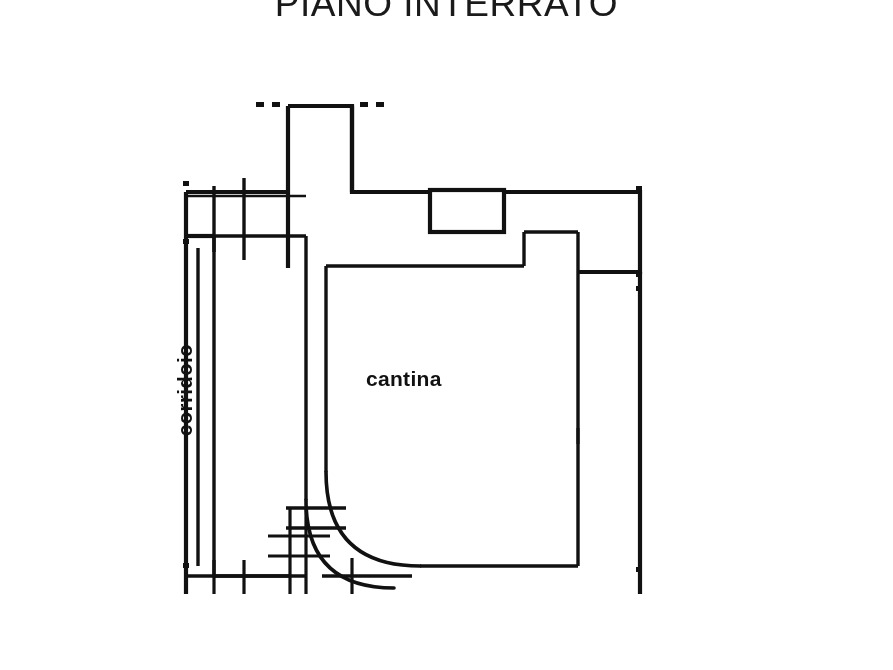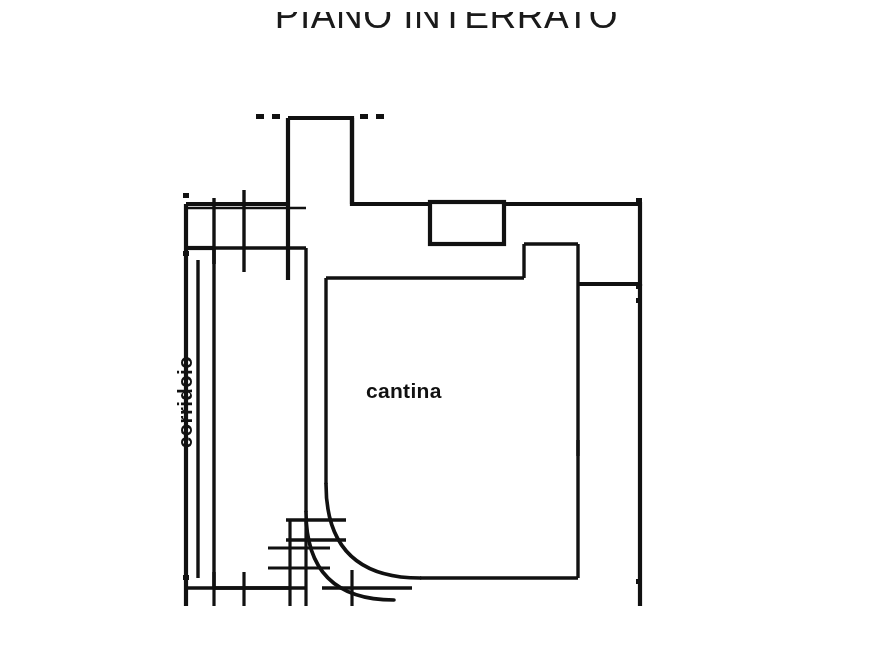--- a/index.html
+++ b/index.html
@@ -10,21 +10,20 @@
   }
   body {
     font-family: "Liberation Sans", sans-serif;
   }
   #page {
     position: relative;
     width: 893px;
     height: 594px;
     background: #ffffff;
     overflow: hidden;
-    margin-top: 12px;
   }
   #plan-title {
     position: absolute;
     left: 0;
     top: -17px;
     width: 893px;
     text-align: center;
     font-family: "Liberation Sans", sans-serif;
     font-size: 37px;
     font-weight: 400;

